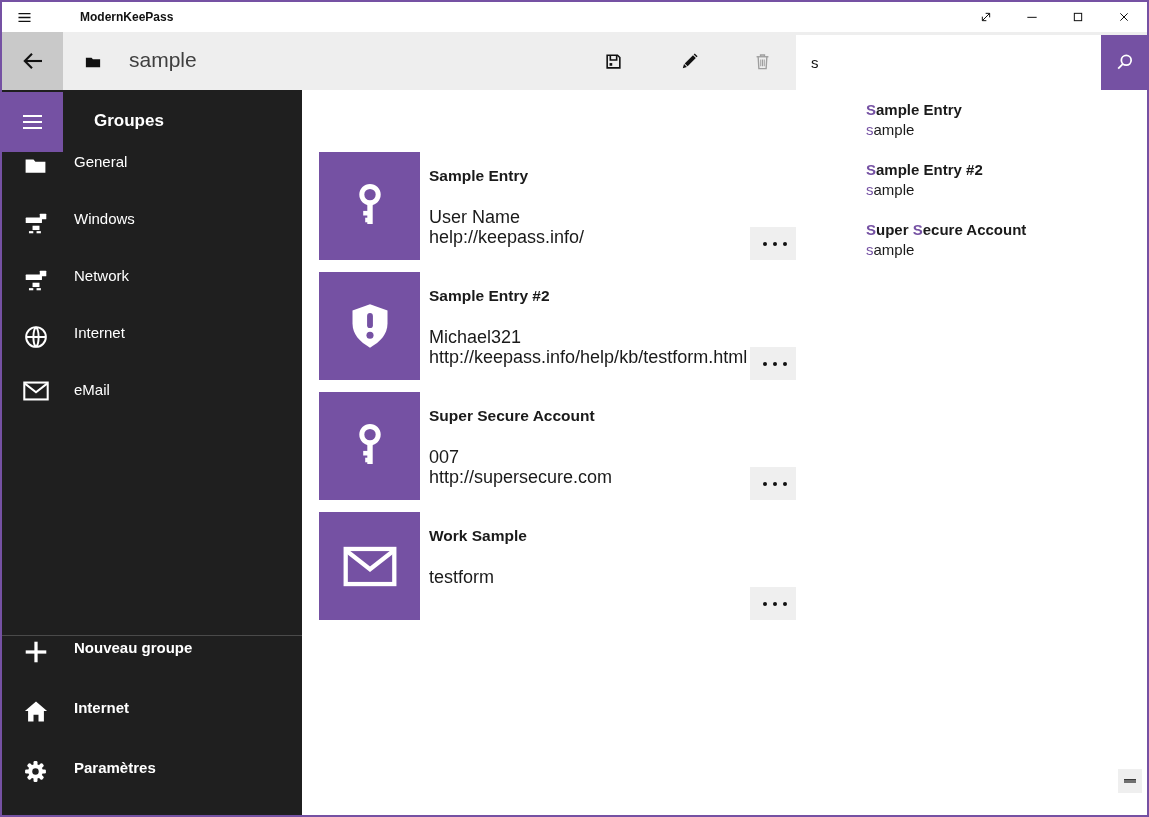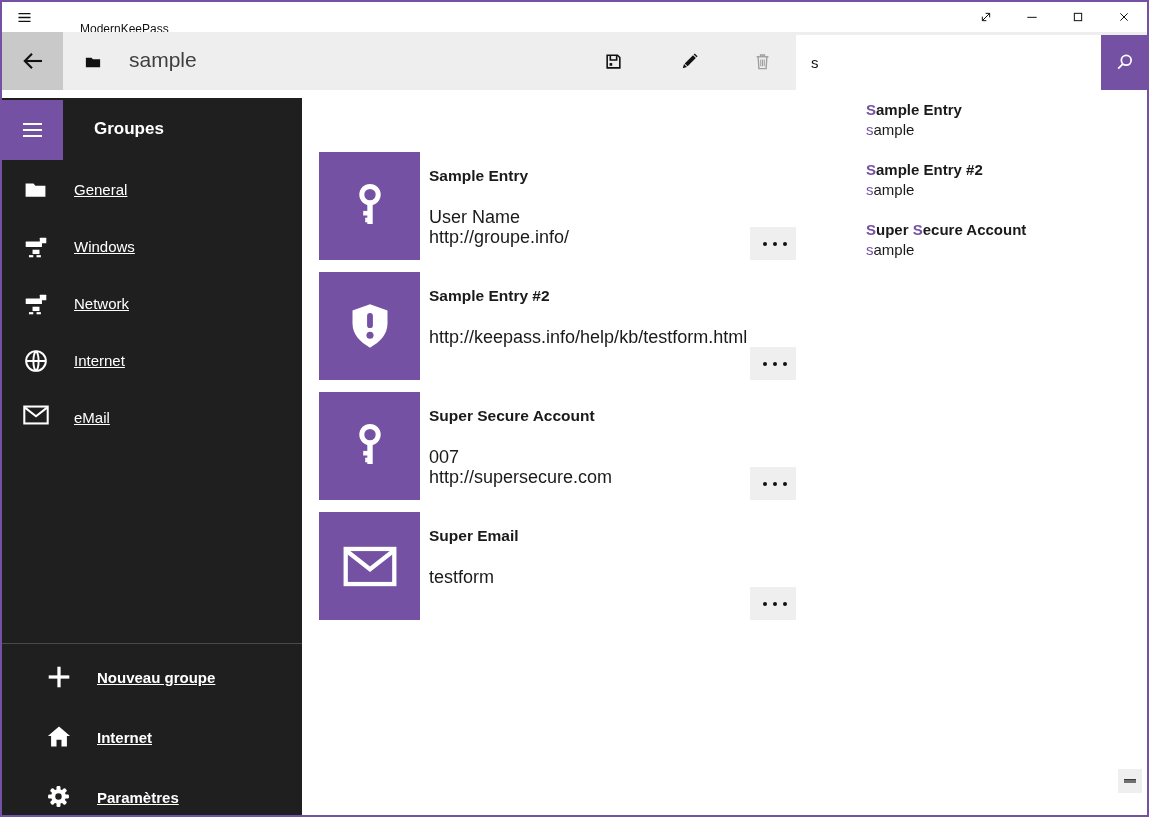--- a/index.html
+++ b/index.html
@@ -7,52 +7,52 @@
   .window {
     position: relative; width: 1149px; height: 817px;
     border: 2px solid #7551a3; background: #fff; overflow: hidden;
     font-family: "Liberation Sans", sans-serif; color: #1a1a1a;
   }
   svg { display: block; }
 
   
   .titlebar { position: absolute; top: 0; left: 0; right: 0; height: 30px; background: #fff; }
   .tb-menu { position: absolute; left: 13px; top: 7px; width: 19px; height: 17px; color: #111; }
-  .tb-title { position: absolute; left: 78px; top: 12px; line-height: 30px; font-size: 12px; color: #111; }
+  .tb-title { position: absolute; left: 78px; top: 0; line-height: 30px; font-size: 12px; color: #111; font-weight: bold; }
   .tb-controls { position: absolute; right: 0; top: 0; height: 30px; display: flex; }
   .tb-btn { width: 46px; height: 30px; display: flex; align-items: center; justify-content: center; color: #111; cursor: default; }
 
   
   .commandbar { position: absolute; top: 30px; left: 0; right: 0; height: 58px; background: #eeeeee; }
   .back-btn { position: absolute; left: 0; top: 0; width: 61px; height: 58px; background: #c9c9c9;
     display: flex; align-items: center; justify-content: center; color: #111; }
   .db-icon { position: absolute; left: 82px; top: 21px; width: 18px; height: 16px; color: #111; }
   .db-name { position: absolute; left: 127px; top: 0; line-height: 55px; font-size: 21px; color: #3f3f3f; }
   .cmd-btn { position: absolute; top: 0; width: 46px; height: 58px; display: flex; align-items: center; justify-content: center; color: #111; }
   .cmd-save { left: 588px; } .cmd-edit { left: 664px; } .cmd-delete { left: 737px; color: #9e9e9e; }
 
   
   .search-wrap { position: absolute; left: 794px; top: 3px; right: 0; height: 55px; display: flex; }
   .search-input { flex: 1; min-width: 0; border: none; outline: none; background: #fff;
     font: 15px "Liberation Sans", sans-serif; padding: 0 0 0 15px; color: #111; }
   .search-btn { width: 46px; height: 55px; background: #7551a3; color: #fff; border: none;
     display: flex; align-items: center; justify-content: center; flex: none; }
 
   
-  .sidebar { position: absolute; left: 0; top: 96px; width: 300px; bottom: 0; background: #1f1f1f; color: #fff; }
+  .sidebar { position: absolute; left: 0; top: 88px; width: 300px; bottom: 0; background: #1f1f1f; color: #fff; }
   .side-hamburger { position: absolute; left: 0; top: 2px; width: 61px; height: 60px; background: #7551a3;
     color: #fff; display: flex; align-items: center; justify-content: center; }
   .side-header { position: absolute; left: 92px; top: 21px; font-size: 17px; font-weight: 700; }
   .side-groups { position: absolute; left: 0; top: 63px; right: 0; }
-  .side-item, .side-action { display: flex; align-items: center; cursor: default; text-decoration: underline; }
+  .side-item, .side-action { display: flex; align-items: flex-start; cursor: default; }
   .side-item { height: 57px; }
   .side-icon { width: 26px; height: 26px; margin-left: 21px; flex: none; color: #fff; }
   .side-label { margin-left: 25px; font-size: 15px; color: #fff; }
   .side-actions { position: absolute; left: 0; right: 0; top: 545px; border-top: 1px solid #4a4a4a; padding-top: 3px; }
-  .side-action { height: 60px; padding-left: 23px; }
+  .side-action { height: 60px; }
   .side-action .side-label { font-weight: 700; }
 
   
   .main { position: absolute; left: 300px; top: 88px; right: 0; bottom: 0; background: #fff; }
   .entry-row { position: absolute; left: 0; right: 0; height: 108px; }
   .entry-tile { position: absolute; left: 17px; top: 0; width: 101px; height: 108px; background: #7551a3;
     color: #fff; display: flex; align-items: center; justify-content: center; }
   .entry-title { position: absolute; left: 127px; top: 15px; font-size: 15.5px; font-weight: 700; color: #1a1a1a; }
   .entry-sub { position: absolute; left: 127px; top: 55px; font-size: 18px; line-height: 20px; color: #1a1a1a; }
   .more-btn { position: absolute; left: 448px; top: 75px; width: 50px; height: 33px; background: #efefef;
@@ -282,21 +282,21 @@
               <circle cx="12" cy="6.3" r="4.1" stroke-width="2.5"></circle>
               <path d="M12 10.4V21" stroke-width="2.7"></path>
               <path d="M12 15.6H8.6" stroke-width="2.3"></path>
               <path d="M12 19H9.6" stroke-width="2.3"></path>
             </svg>
           </span>
         </div>
         <div class="entry-title">Sample Entry</div>
         <div class="entry-sub">
           <div>User Name</div>
-          <div>http://groupe.info/</div>
+          <div>help://keepass.info/</div>
         </div>
         <button class="more-btn">
           <span style="display:flex;gap:6px;">
             <span class="dot"></span>
             <span class="dot"></span>
             <span class="dot"></span>
           </span>
         </button>
       </div>
       <div class="entry-row" style="top: 182px;">
@@ -304,20 +304,21 @@
           <span>
             <svg viewBox="0 0 24 24" width="50" height="50">
               <path fill="currentColor" d="M12 1.6l8.4 3v6.1c0 5.3-3.5 8.9-8.4 11.7-4.9-2.8-8.4-6.4-8.4-11.7V4.6z"></path>
               <rect x="10.6" y="5.8" width="2.8" height="7.2" rx="1.4" fill="#7551a3"></rect>
               <circle cx="12" cy="16.4" r="1.7" fill="#7551a3"></circle>
             </svg>
           </span>
         </div>
         <div class="entry-title">Sample Entry #2</div>
         <div class="entry-sub">
+          <div>Michael321</div>
           <div>http://keepass.info/help/kb/testform.html</div>
         </div>
         <button class="more-btn">
           <span style="display:flex;gap:6px;">
             <span class="dot"></span>
             <span class="dot"></span>
             <span class="dot"></span>
           </span>
         </button>
       </div>
@@ -347,21 +348,21 @@
       </div>
       <div class="entry-row" style="top: 422px;">
         <div class="entry-tile">
           <span>
             <svg viewBox="0 0 24 18" width="54" height="41" fill="none" stroke="currentColor" stroke-width="1.9">
               <rect x="1.2" y="1.2" width="21.6" height="15.6"></rect>
               <path d="M1.8 2.2l10.2 8 10.2-8"></path>
             </svg>
           </span>
         </div>
-        <div class="entry-title">Super Email</div>
+        <div class="entry-title">Work Sample</div>
         <div class="entry-sub">
           <div>testform</div>
         </div>
         <button class="more-btn">
           <span style="display:flex;gap:6px;">
             <span class="dot"></span>
             <span class="dot"></span>
             <span class="dot"></span>
           </span>
         </button>

